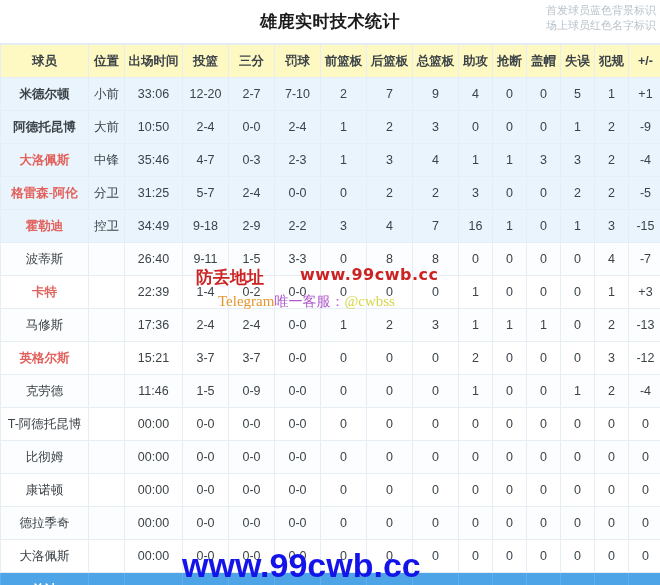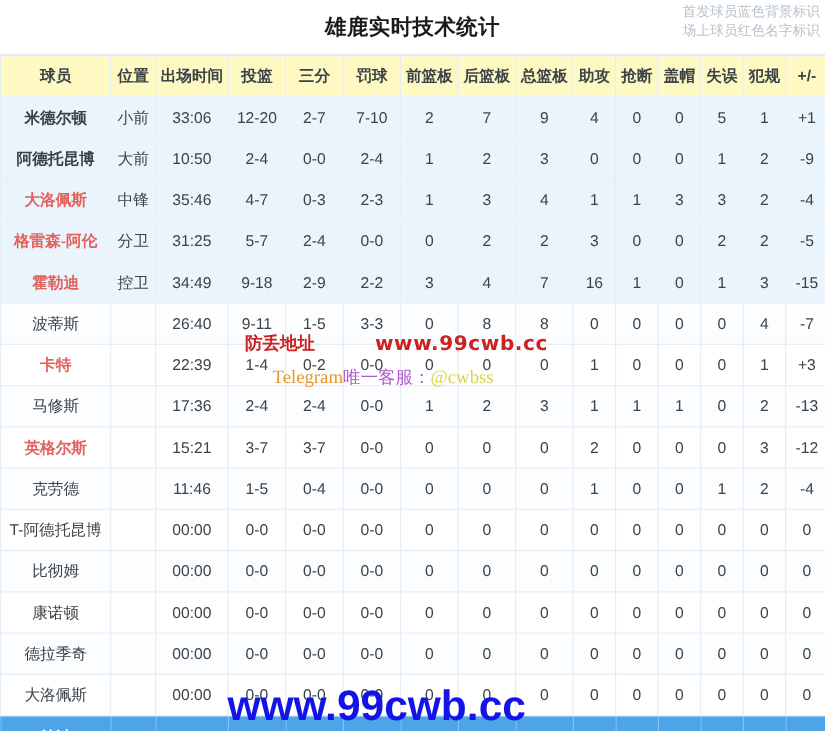--- a/index.html
+++ b/index.html
@@ -131,21 +131,21 @@
     top: 546px;
     font-size: 34px;
     font-weight: bold;
     color: #1414e8;
     font-family: "Liberation Sans", sans-serif;
     letter-spacing: 0px;
   }
   .wm-addr-label {
     left: 196px;
     top: 266px;
-    font-size: 14px;
+    font-size: 17px;
     font-weight: bold;
     color: #cc2222;
     font-family: "DejaVu Sans", sans-serif;
   }
   .wm-addr-url {
     left: 300px;
     top: 265px;
     font-size: 16px;
     font-weight: bold;
     color: #cc2222;
@@ -365,21 +365,21 @@
           <td>0</td>
           <td>0</td>
           <td>3</td>
           <td>-12</td>
         </tr>
         <tr class="row-bench">
           <td class="player-name">克劳德</td>
           <td></td>
           <td>11:46</td>
           <td>1-5</td>
-          <td>0-4</td>
+          <td>0-9</td>
           <td>0-0</td>
           <td>0</td>
           <td>0</td>
           <td>0</td>
           <td>1</td>
           <td>0</td>
           <td>0</td>
           <td>1</td>
           <td>2</td>
           <td>-4</td>

